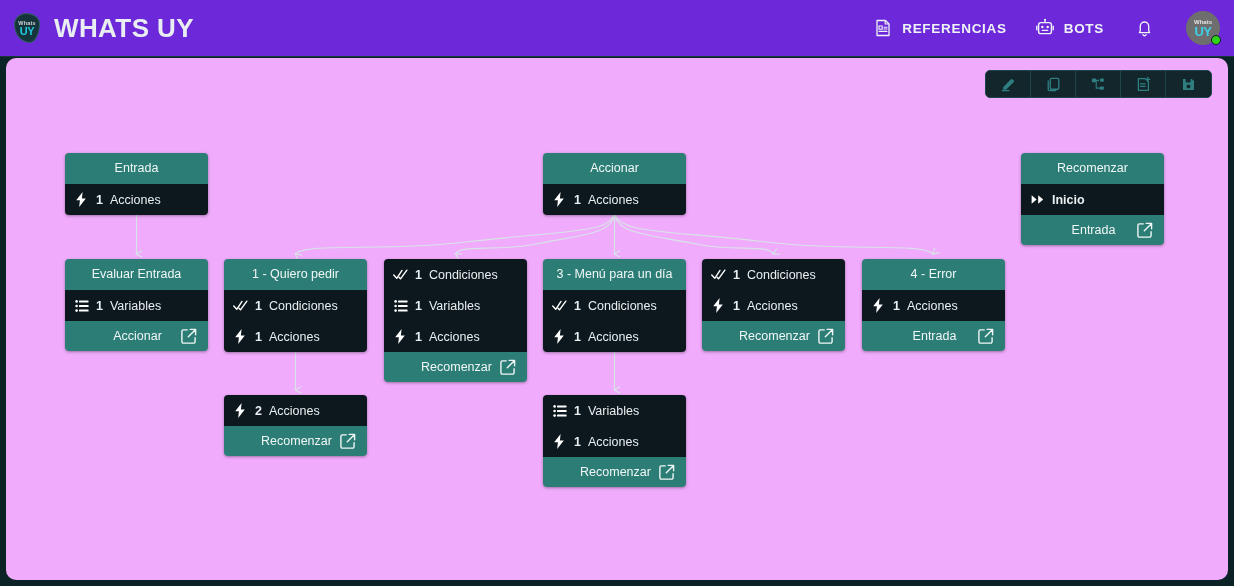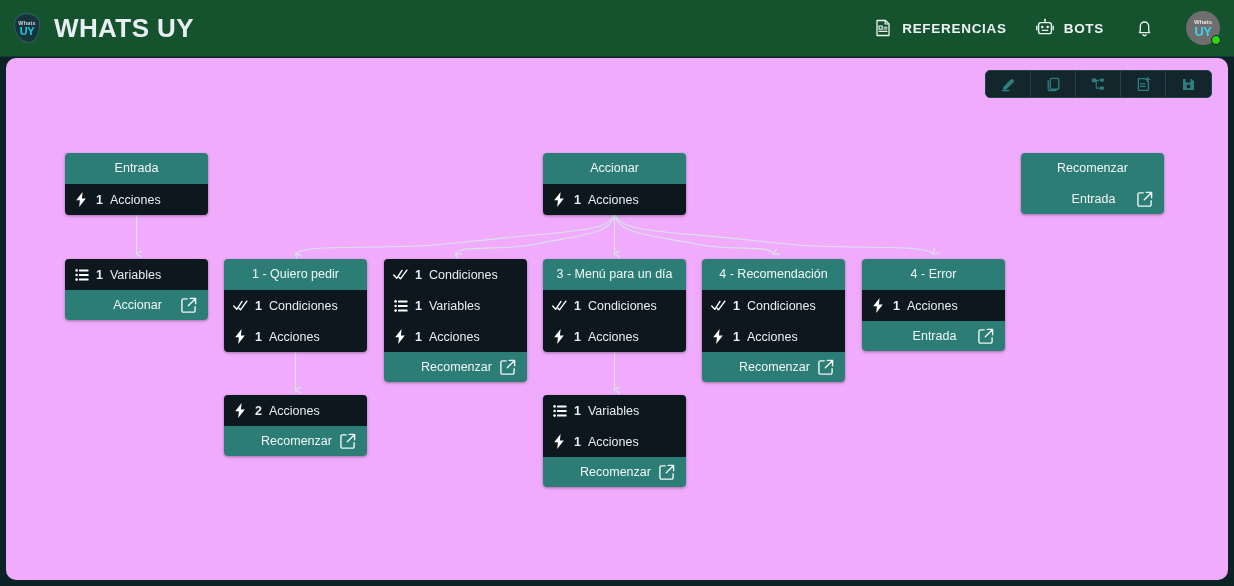--- a/index.html
+++ b/index.html
@@ -8,21 +8,21 @@
     background: #0b2227;
     font-family: "Liberation Sans", sans-serif;
     overflow: hidden;
   }
 
   
   #app { width: 1234px; height: 586px; position: relative; background: #0b2227; }
 
   #topbar {
     height: 57px; width: 100%;
-    background: #14532d;
+    background: #6d28d9;
     display: flex; align-items: center;
     padding: 0 14px 0 14px;
     border-bottom: 1px solid #16373a;
     position: relative; z-index: 5;
   }
   #brand { display: flex; align-items: center; gap: 14px; }
   .logo-mark {
     width: 26px; height: 30px; position: relative;
     display: flex; flex-direction: column; align-items: center; justify-content: center;
   }
@@ -269,20 +269,21 @@
             <span class="ricon">
               <svg width="13" height="15" viewBox="0 0 13 15">
                 <path d="M7.6 0L1.2 8.3h3.7L4.2 15l6.6-8.6H6.9z" fill="#ffffff"></path>
               </svg>
             </span>
             <span class="cnt">1</span>
             <span class="lbl">Acciones</span>
           </div>
         </div>
         <div class="node" style="left: 59px; top: 201px; width: 143px;">
+          <div class="node-title">Evaluar Entrada</div>
           <div class="node-row">
             <span class="ricon">
               <svg width="14" height="14" viewBox="0 0 14 14">
         <circle cx="1.6" cy="2.4" r="1.3" fill="#ffffff"></circle>
                 <rect x="4" y="1.4" width="9.6" height="2" rx=".6" fill="#ffffff"></rect>
         <circle cx="1.6" cy="7" r="1.3" fill="#ffffff"></circle>
                 <rect x="4" y="6" width="9.6" height="2" rx=".6" fill="#ffffff"></rect>
         <circle cx="1.6" cy="11.6" r="1.3" fill="#ffffff"></circle>
                 <rect x="4" y="10.6" width="9.6" height="2" rx=".6" fill="#ffffff"></rect>
       </svg>
@@ -436,21 +437,20 @@
             <span class="ltext">Recomenzar</span>
             <span class="ext">
               <svg width="16" height="16" viewBox="0 0 16 16" fill="none">
         <path d="M6.2 1.9H2.4A1.5 1.5 0 0 0 .9 3.4v10.2a1.5 1.5 0 0 0 1.5 1.5h10.2a1.5 1.5 0 0 0 1.5-1.5V9.8" stroke="#f1f7f7" stroke-width="1.4" stroke-linecap="round"></path>
         <path d="M9.2 1.4h5.4v5.4M14.3 1.7L7.3 8.7" stroke="#f1f7f7" stroke-width="1.4" stroke-linecap="round" stroke-linejoin="round"></path>
       </svg>
             </span>
           </div>
         </div>
         <div class="node" style="left: 696px; top: 201px; width: 143px;">
-          <div class="node-title">4 - Recomendación</div>
           <div class="node-row">
             <span class="ricon">
               <svg width="16" height="13" viewBox="0 0 16 13" fill="none">
         <path d="M0.8 7.1L4 10.6L9.6 2.2" stroke="#ffffff" stroke-width="1.5" stroke-linecap="round" stroke-linejoin="round"></path>
         <path d="M6.4 9.4L8 11.1L14.8 1.9" stroke="#ffffff" stroke-width="1.5" stroke-linecap="round" stroke-linejoin="round"></path>
       </svg>
             </span>
             <span class="cnt">1</span>
             <span class="lbl">Condiciones</span>
           </div>
@@ -501,20 +501,29 @@
               <svg width="13" height="15" viewBox="0 0 13 15">
                 <path d="M7.6 0L1.2 8.3h3.7L4.2 15l6.6-8.6H6.9z" fill="#ffffff"></path>
               </svg>
             </span>
             <span class="cnt">1</span>
             <span class="lbl">Acciones</span>
           </div>
         </div>
         <div class="node" style="left: 1015px; top: 95px; width: 143px;">
           <div class="node-title">Recomenzar</div>
+          <div class="node-row bold">
+            <span class="ricon">
+              <svg width="14" height="11" viewBox="0 0 14 11">
+                <path d="M0.6 1.2L5.6 5.5L0.6 9.8z" fill="#ffffff"></path>
+                <path d="M7.2 1.2L12.2 5.5L7.2 9.8z" fill="#ffffff"></path>
+              </svg>
+            </span>
+            <span class="lbl">Inicio</span>
+          </div>
           <div class="node-link">
             <span class="ltext">Entrada</span>
             <span class="ext">
               <svg width="16" height="16" viewBox="0 0 16 16" fill="none">
         <path d="M6.2 1.9H2.4A1.5 1.5 0 0 0 .9 3.4v10.2a1.5 1.5 0 0 0 1.5 1.5h10.2a1.5 1.5 0 0 0 1.5-1.5V9.8" stroke="#f1f7f7" stroke-width="1.4" stroke-linecap="round"></path>
         <path d="M9.2 1.4h5.4v5.4M14.3 1.7L7.3 8.7" stroke="#f1f7f7" stroke-width="1.4" stroke-linecap="round" stroke-linejoin="round"></path>
       </svg>
             </span>
           </div>
         </div>

